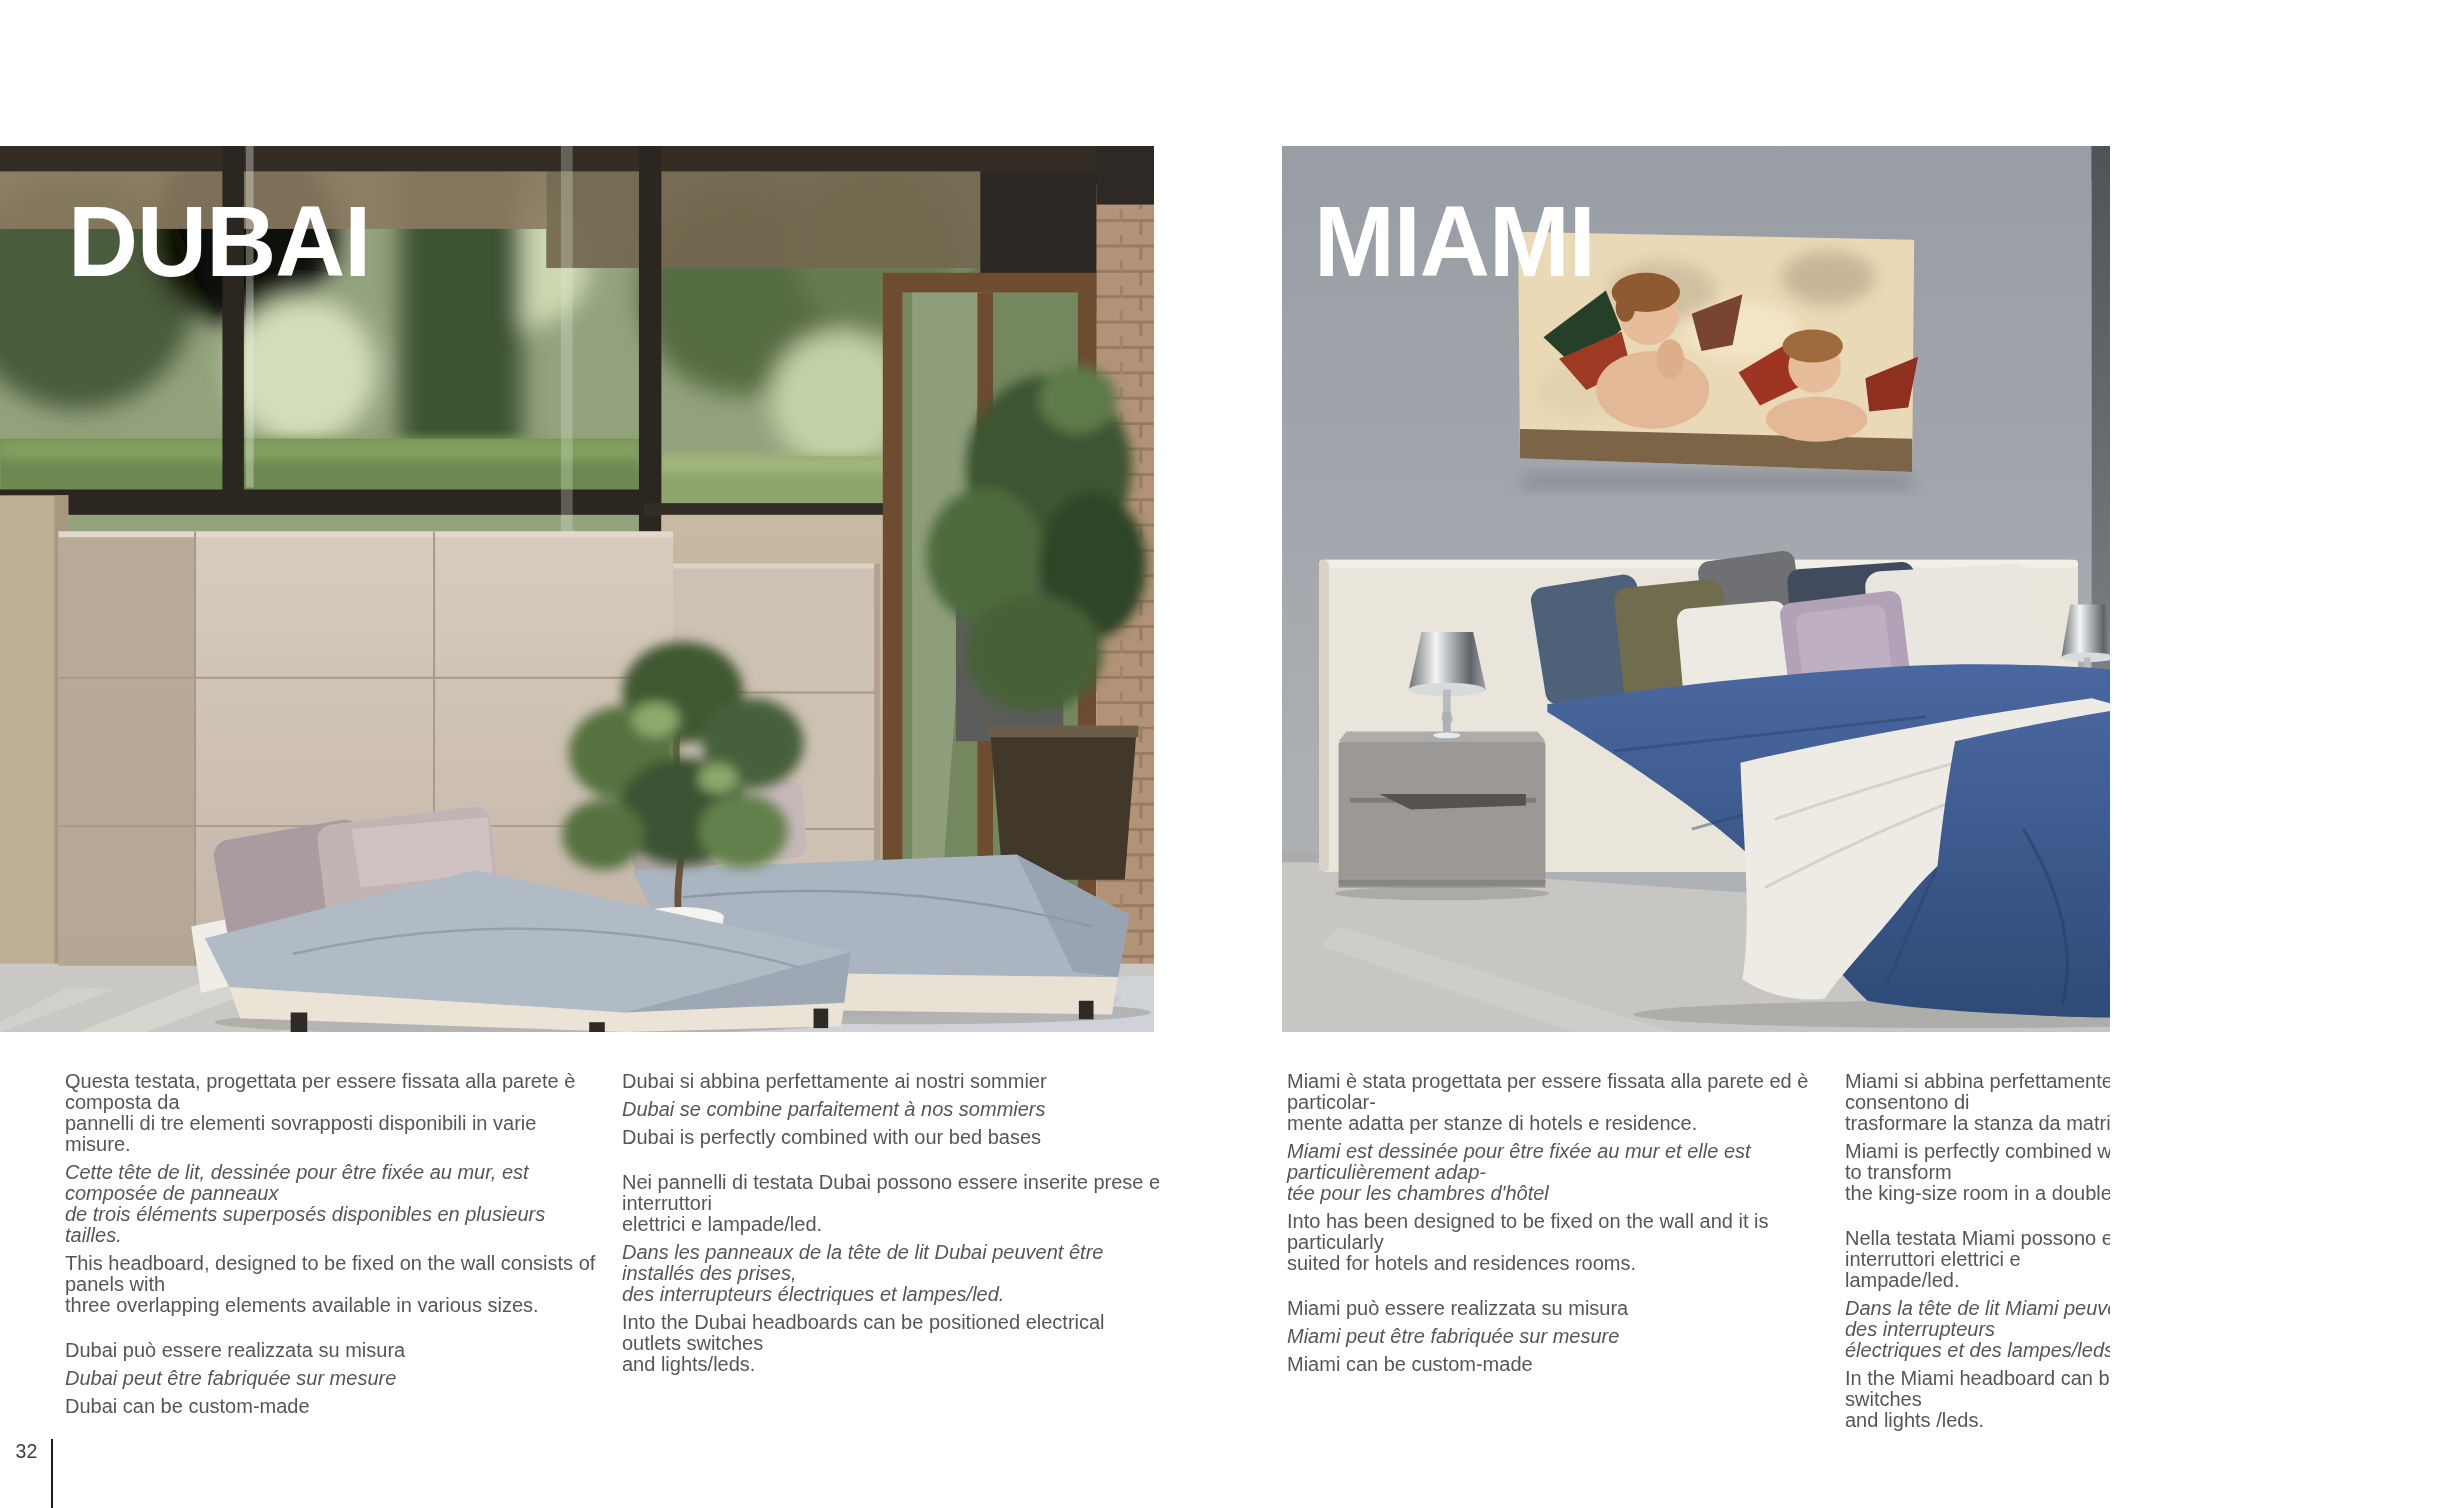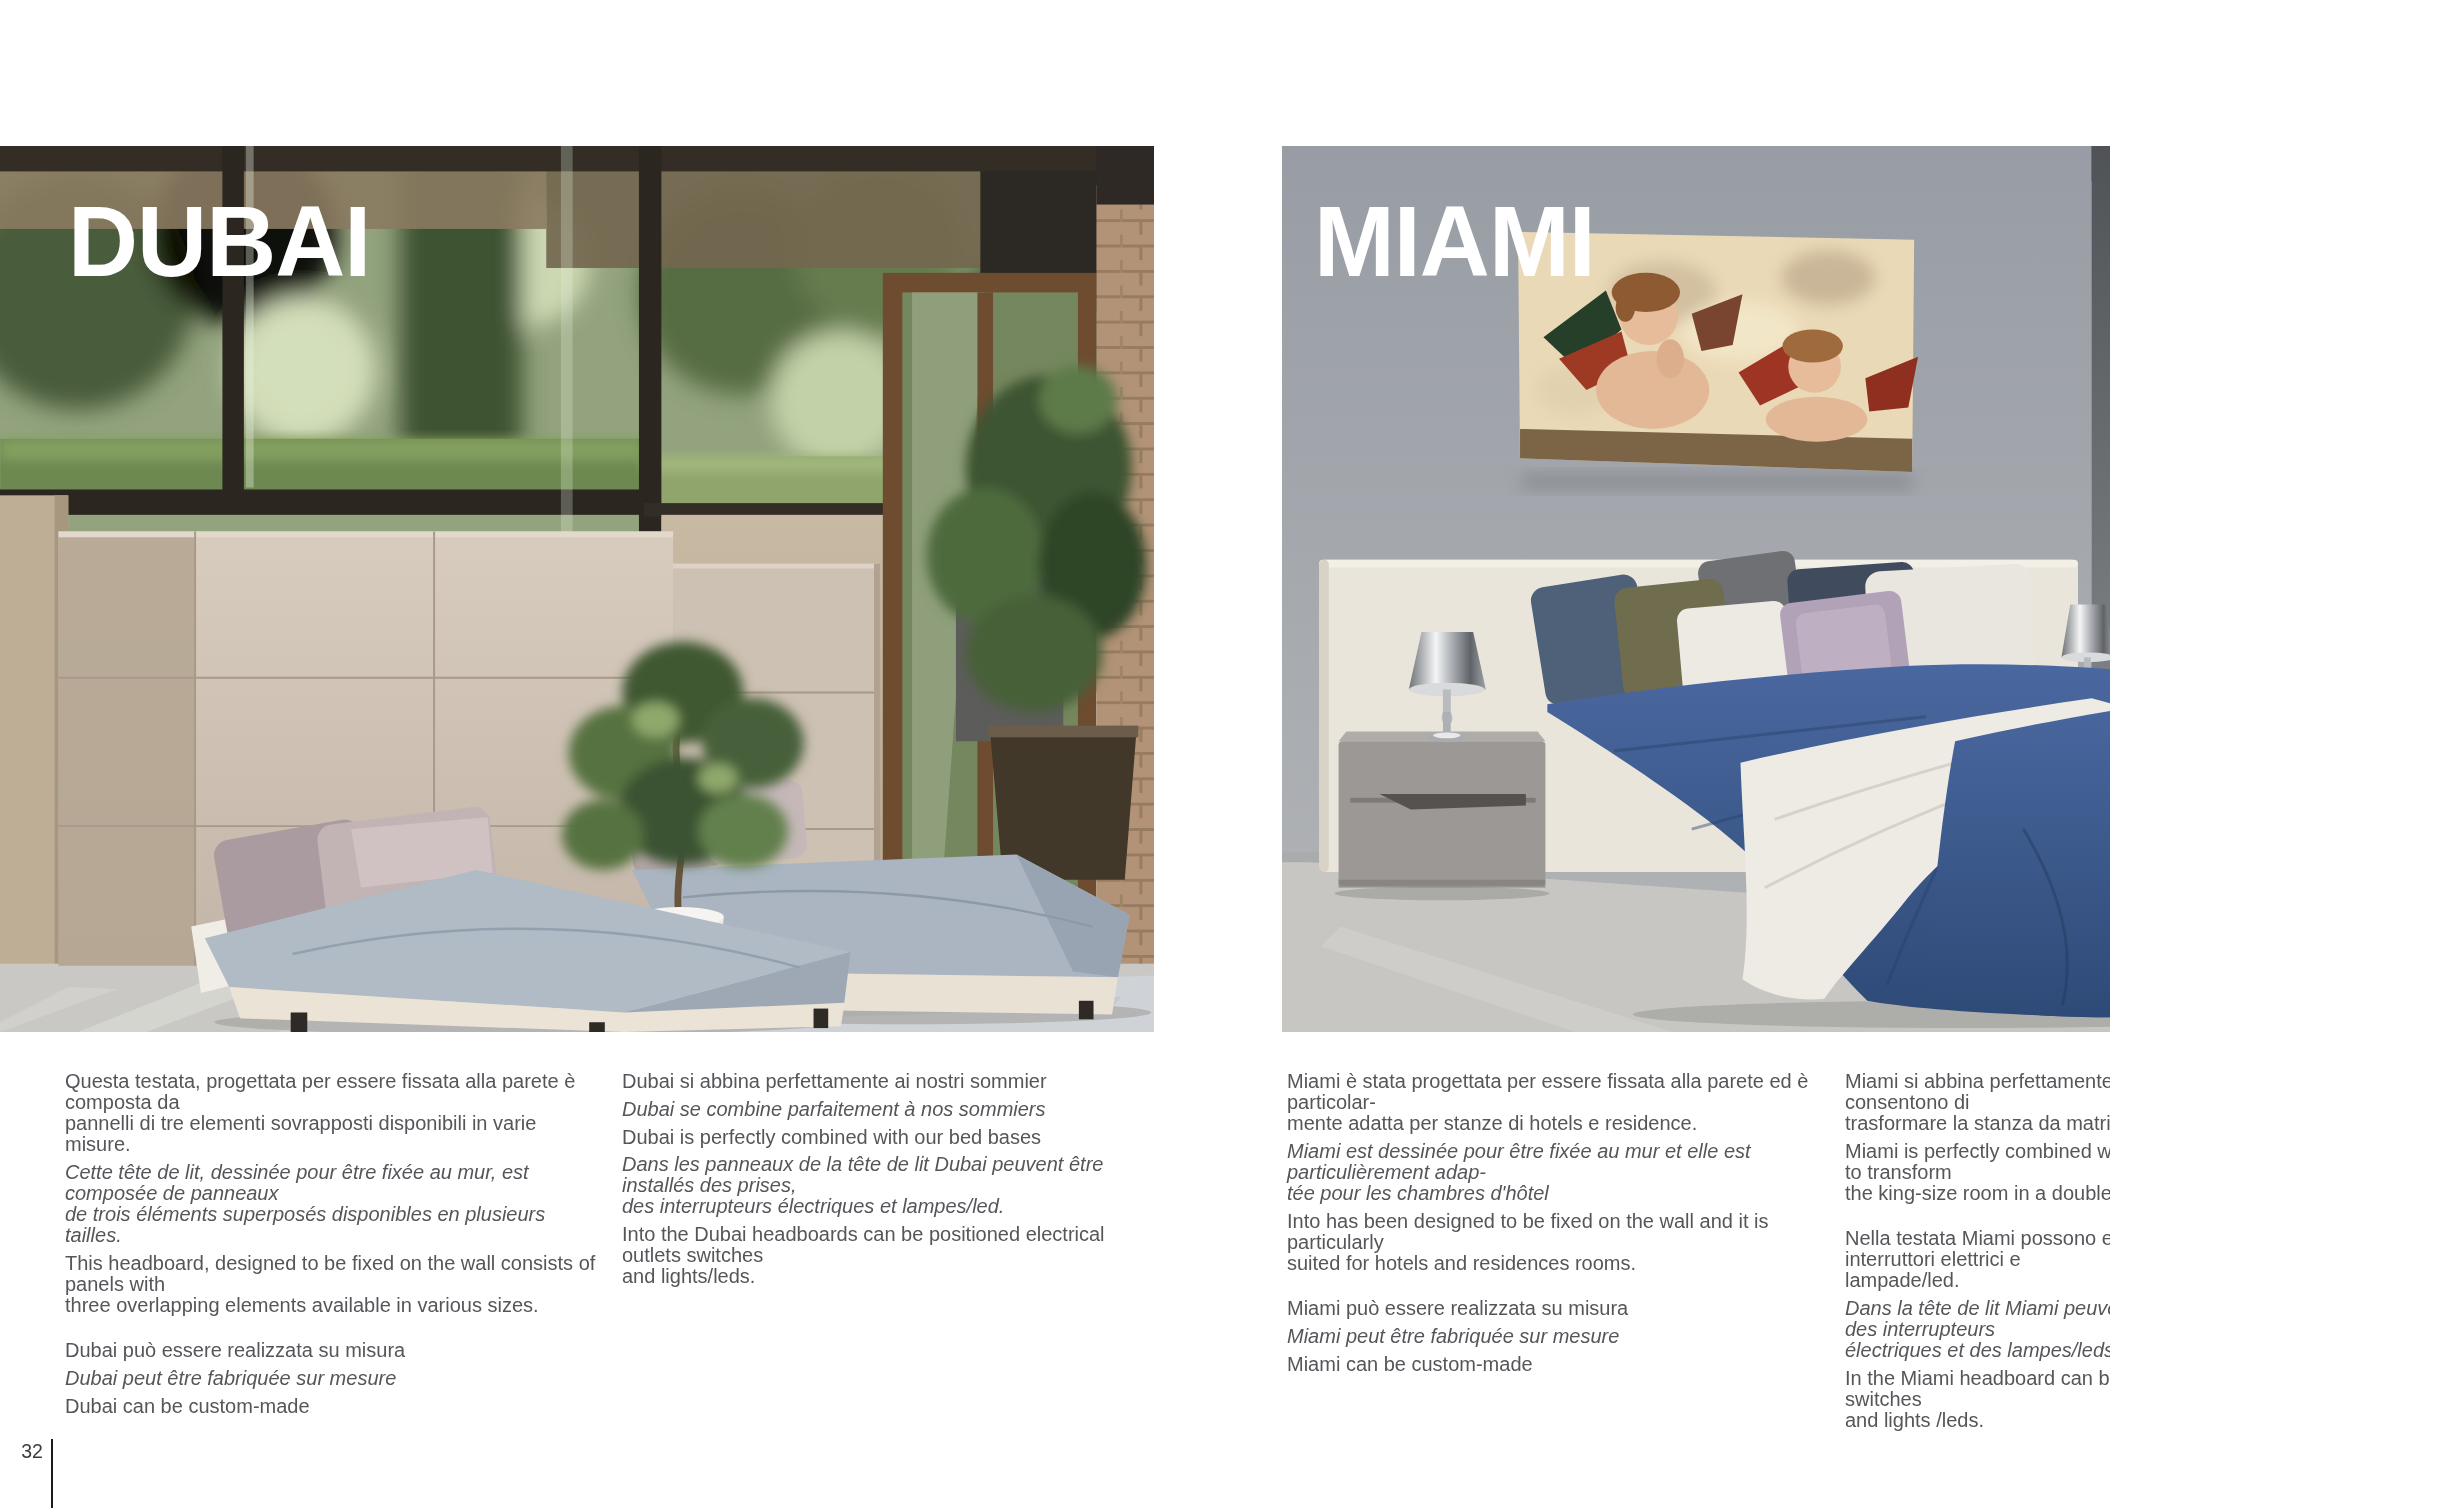--- a/index.html
+++ b/index.html
@@ -24,21 +24,21 @@
     font-size:20px; line-height:21px; }
   .textcol p { white-space:pre-line; margin:0 0 6.8px 0; }
   .textcol p.fr { font-style:italic; }
   .textcol p.group2 { margin-top:24.4px; }
   .col-1 { left:65px; }
   .col-2 { left:622px; }
   .col-3 { left:1287px; }
   .col-4 { left:1845px; }
 
   .folio { position:absolute; color:#3c3d3f; font-size:19.5px; line-height:19.5px; }
-  .folio-left  { left:15.6px;  top:1442px; width:33px; text-align:center; }
+  .folio-left  { left:15.6px;  top:1442px; width:33px; text-align:left; }
   .folio-right { left:2395px; top:1442px; }
   .folio-rule { position:absolute; top:1439px; width:2px; height:69px; background:#1c1c1c; }
   .rule-left  { left:51px; }
   .rule-right { left:2387px; }
 </style>
 </head>
 <body>
 
 <div class="page">
 
@@ -354,20 +354,22 @@
 three overlapping elements available in various sizes.</p>
     <p class="it group2">Dubai può essere realizzata su misura</p>
     <p class="fr">Dubai peut être fabriquée sur mesure</p>
     <p class="en">Dubai can be custom-made</p>
   </div>
 
   <div class="textcol col-2">
     <p class="it">Dubai si abbina perfettamente ai nostri sommier</p>
     <p class="fr">Dubai se combine parfaitement à nos sommiers</p>
     <p class="en">Dubai is perfectly combined with our bed bases</p>
+    <p class="it group2">Nei pannelli di testata Dubai possono essere inserite prese e interruttori
+elettrici e lampade/led.</p>
     <p class="fr">Dans les panneaux de la tête de lit Dubai peuvent être installés des prises,
 des interrupteurs électriques et lampes/led.</p>
     <p class="en">Into the Dubai headboards can be positioned electrical outlets switches
 and lights/leds.</p>
   </div>
 
   <div class="textcol col-3">
     <p class="it">Miami è stata progettata per essere fissata alla parete ed è particolar-
 mente adatta per stanze di hotels e residence.</p>
     <p class="fr">Miami est dessinée pour être fixée au mur et elle est particulièrement adap-

